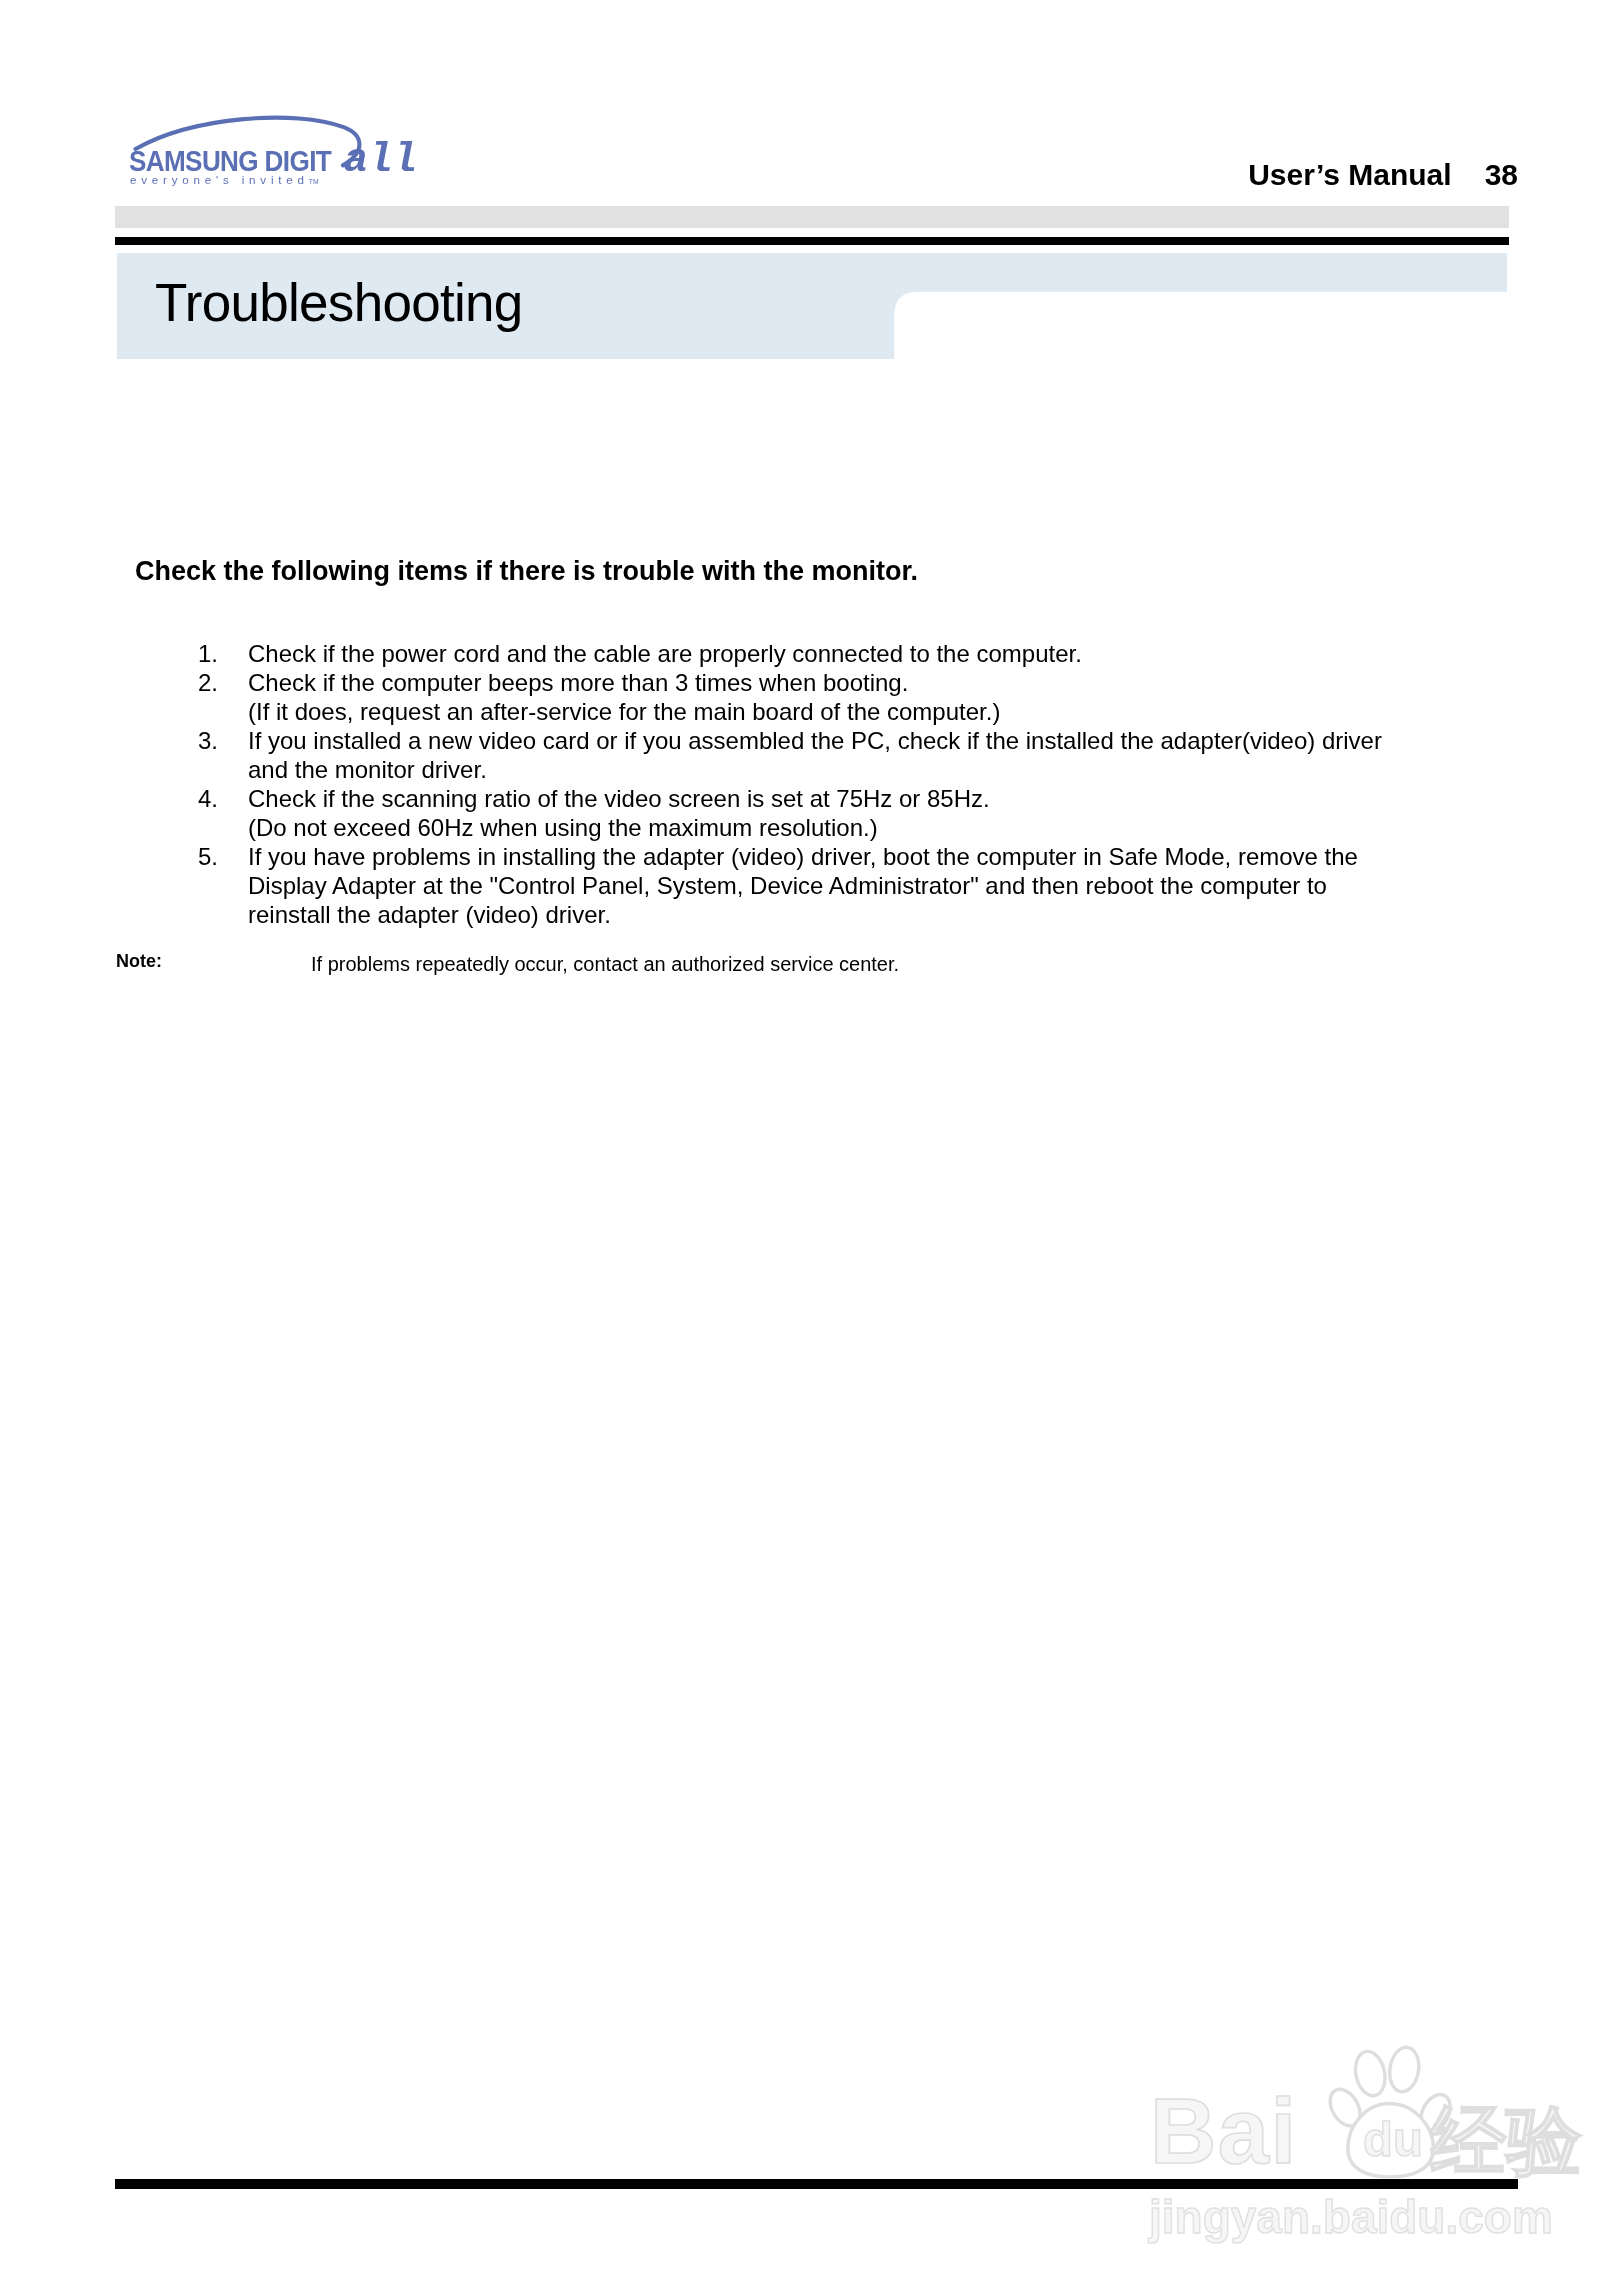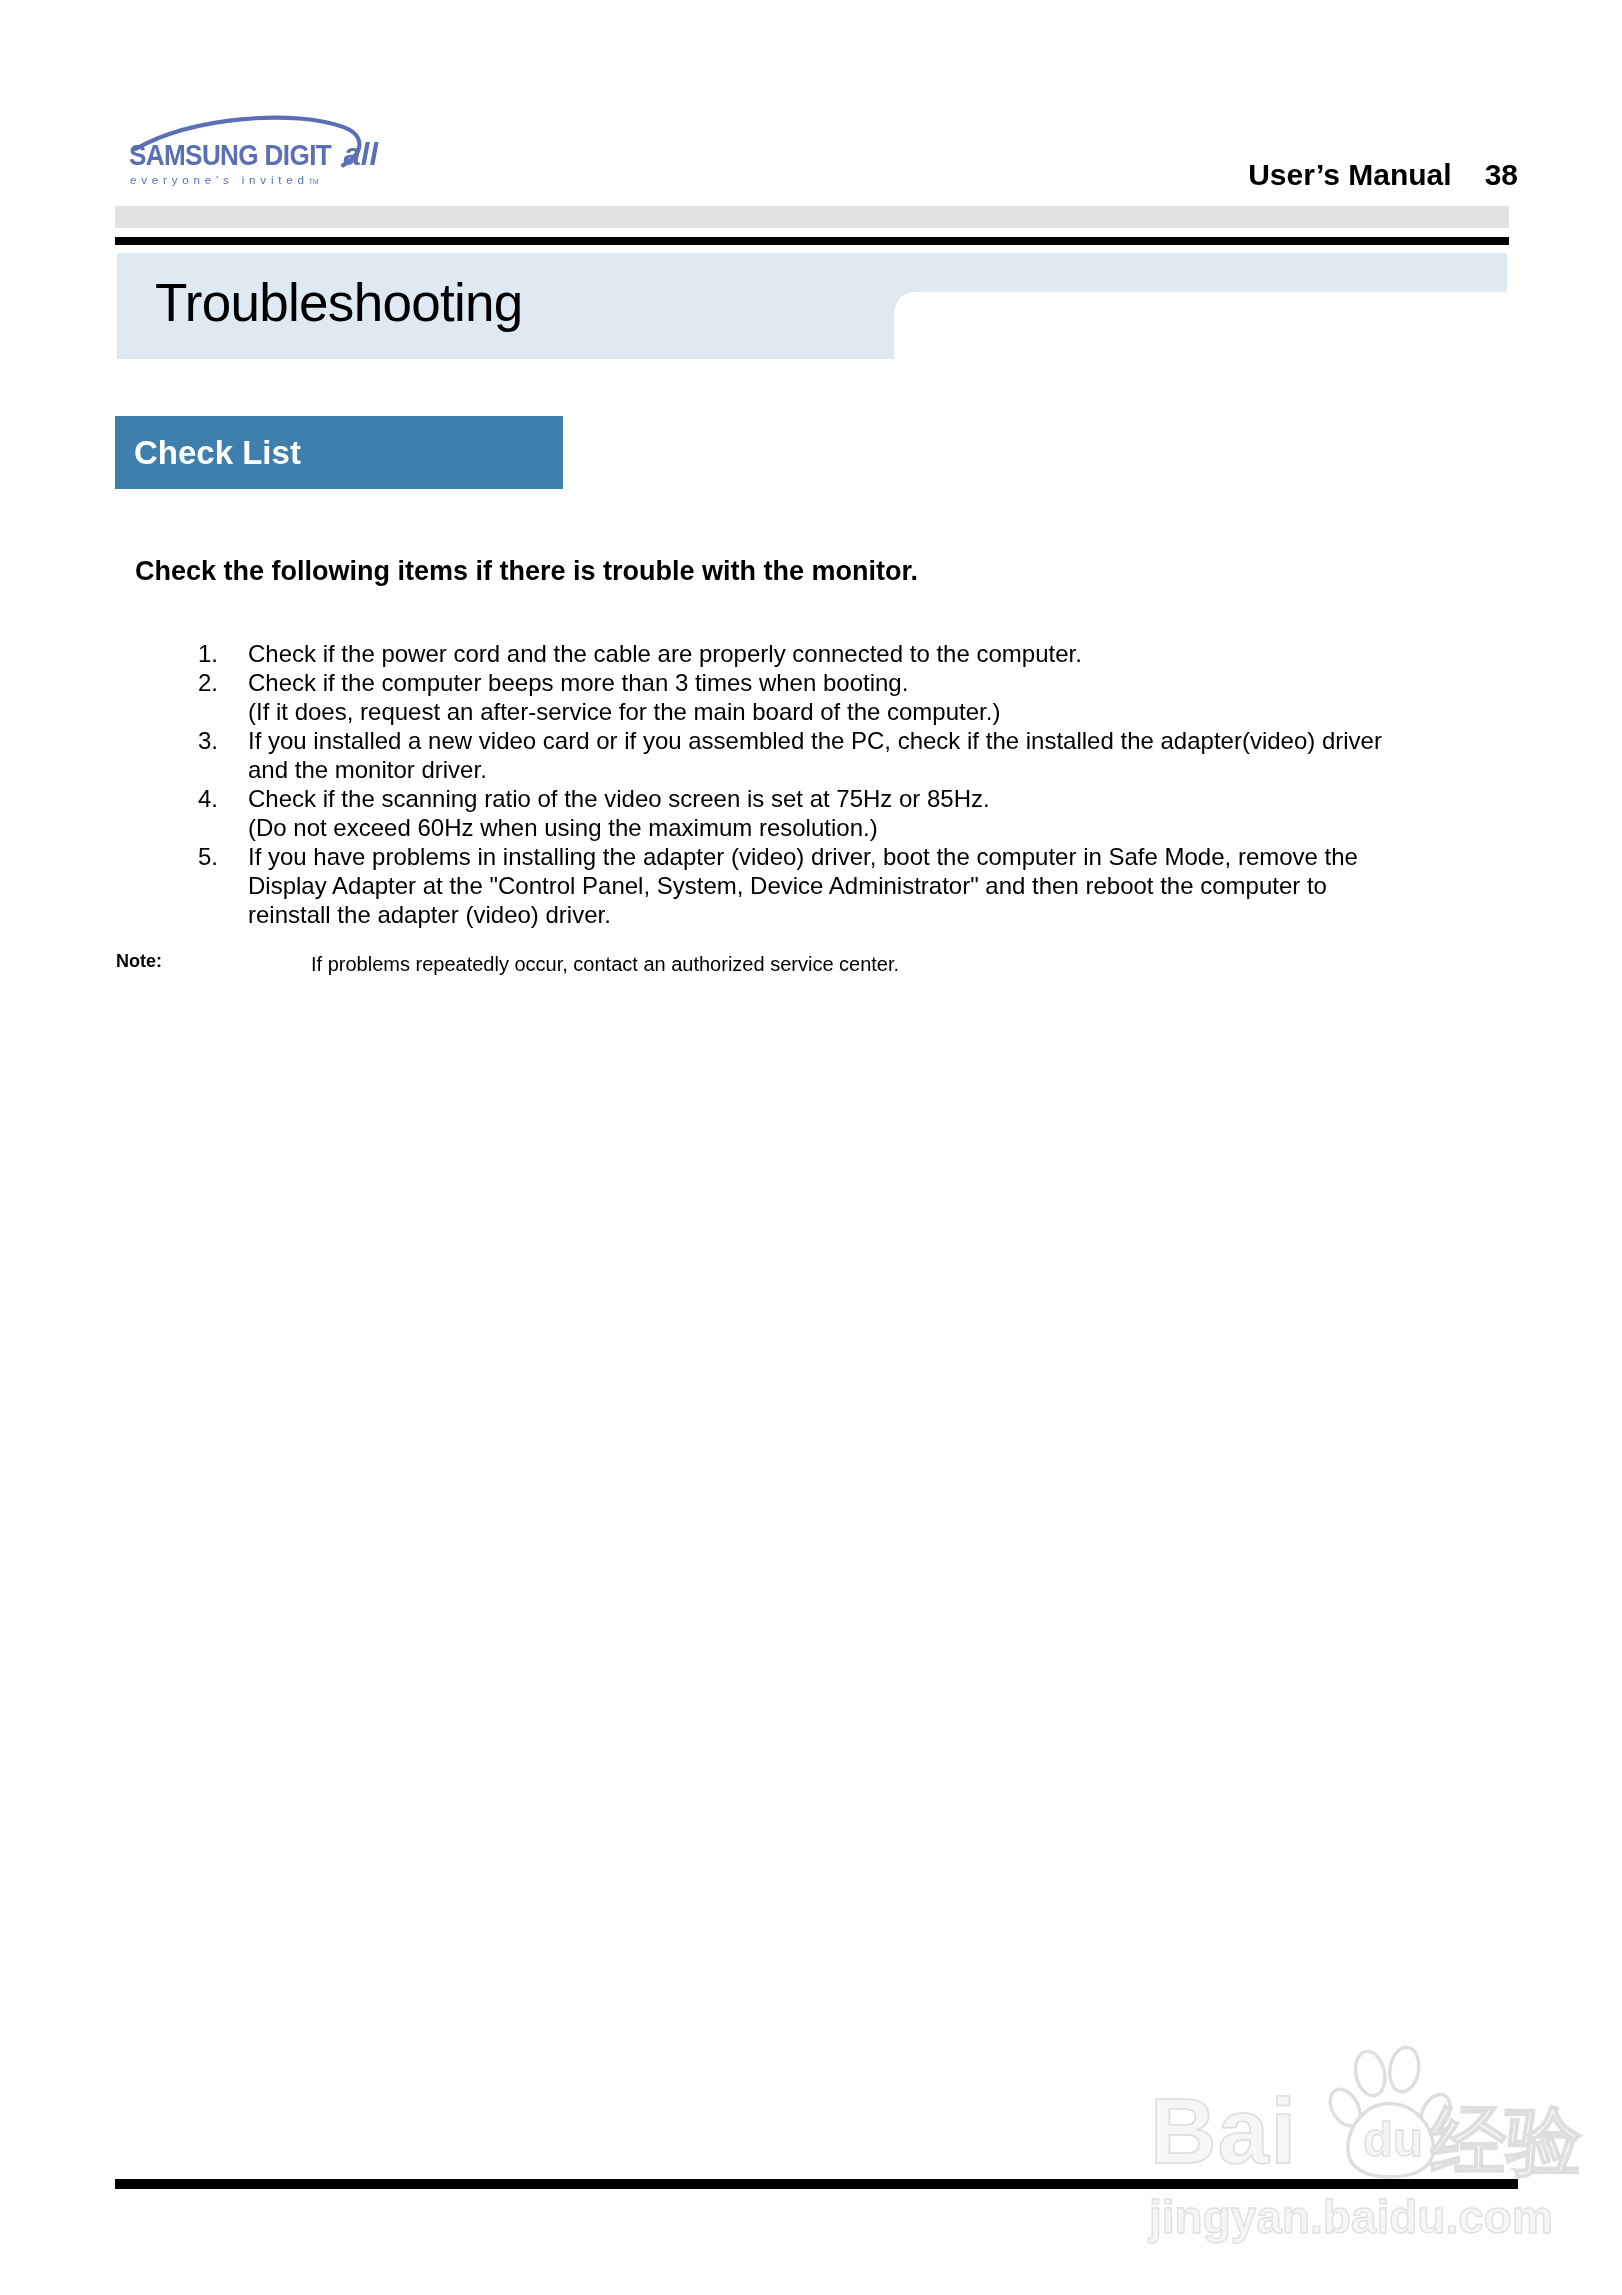--- a/index.html
+++ b/index.html
@@ -6,21 +6,21 @@
   .page{position:relative;width:1622px;height:2295px;background:#ffffff;overflow:hidden;
         font-family:"Liberation Sans",sans-serif;color:#000;}
 
   
   .logo{position:absolute;left:115px;top:108px;width:286px;height:95px;}
   .logo svg{position:absolute;left:0;top:0;}
   .brand{position:absolute;left:13.6px;top:29px;white-space:nowrap;color:#5b6fb5;
          transform-origin:left bottom;}
   .brand-main{font-size:29px;font-weight:bold;letter-spacing:-0.7px;display:inline-block;
               transform:scaleX(0.9);transform-origin:left bottom;}
-  .brand-ital{font-family:Liberation Sans, sans-serif;font-style:italic;font-size:31px;
+  .brand-ital{font-family:Liberation Mono, monospace;font-style:italic;font-size:41px;
               font-weight:bold;margin-left:-9.5px;}
   .tagline{position:absolute;left:15px;top:65px;color:#5b6fb5;font-size:11.6px;
            letter-spacing:4.8px;white-space:nowrap;}
   .tagline .tm{font-size:6.8px;letter-spacing:0;vertical-align:baseline;}
 
   .manual-label{position:absolute;top:158px;right:104px;display:flex;align-items:baseline;
                 font-weight:bold;font-size:30px;}
   .manual-num{margin-left:33px;}
 
   
@@ -76,23 +76,20 @@
   </div>
 
   <div class="gray-bar"></div>
   <div class="black-bar"></div>
 
   <svg class="band" width="1394" height="106" viewBox="0 0 2046 156">
     <path d="M0 0 H2046 V57 H1179 Q1144 57 1144 92 V156 H0 Z" fill="#dfe9f2"></path>
   </svg>
   <div class="page-title">Troubleshooting</div>
 
-  <div class="check-btn">
-    <span>Check List</span>
-  </div>
 
   <div class="heading">Check the following items if there is trouble with the monitor.</div>
 
   <div class="check-list">
       <div class="li-row">
         <div class="li-num">1.</div>
         <div class="li-text">Check if the power cord and the cable are properly connected to the computer.</div>
       </div>
       <div class="li-row">
         <div class="li-num">2.</div>

